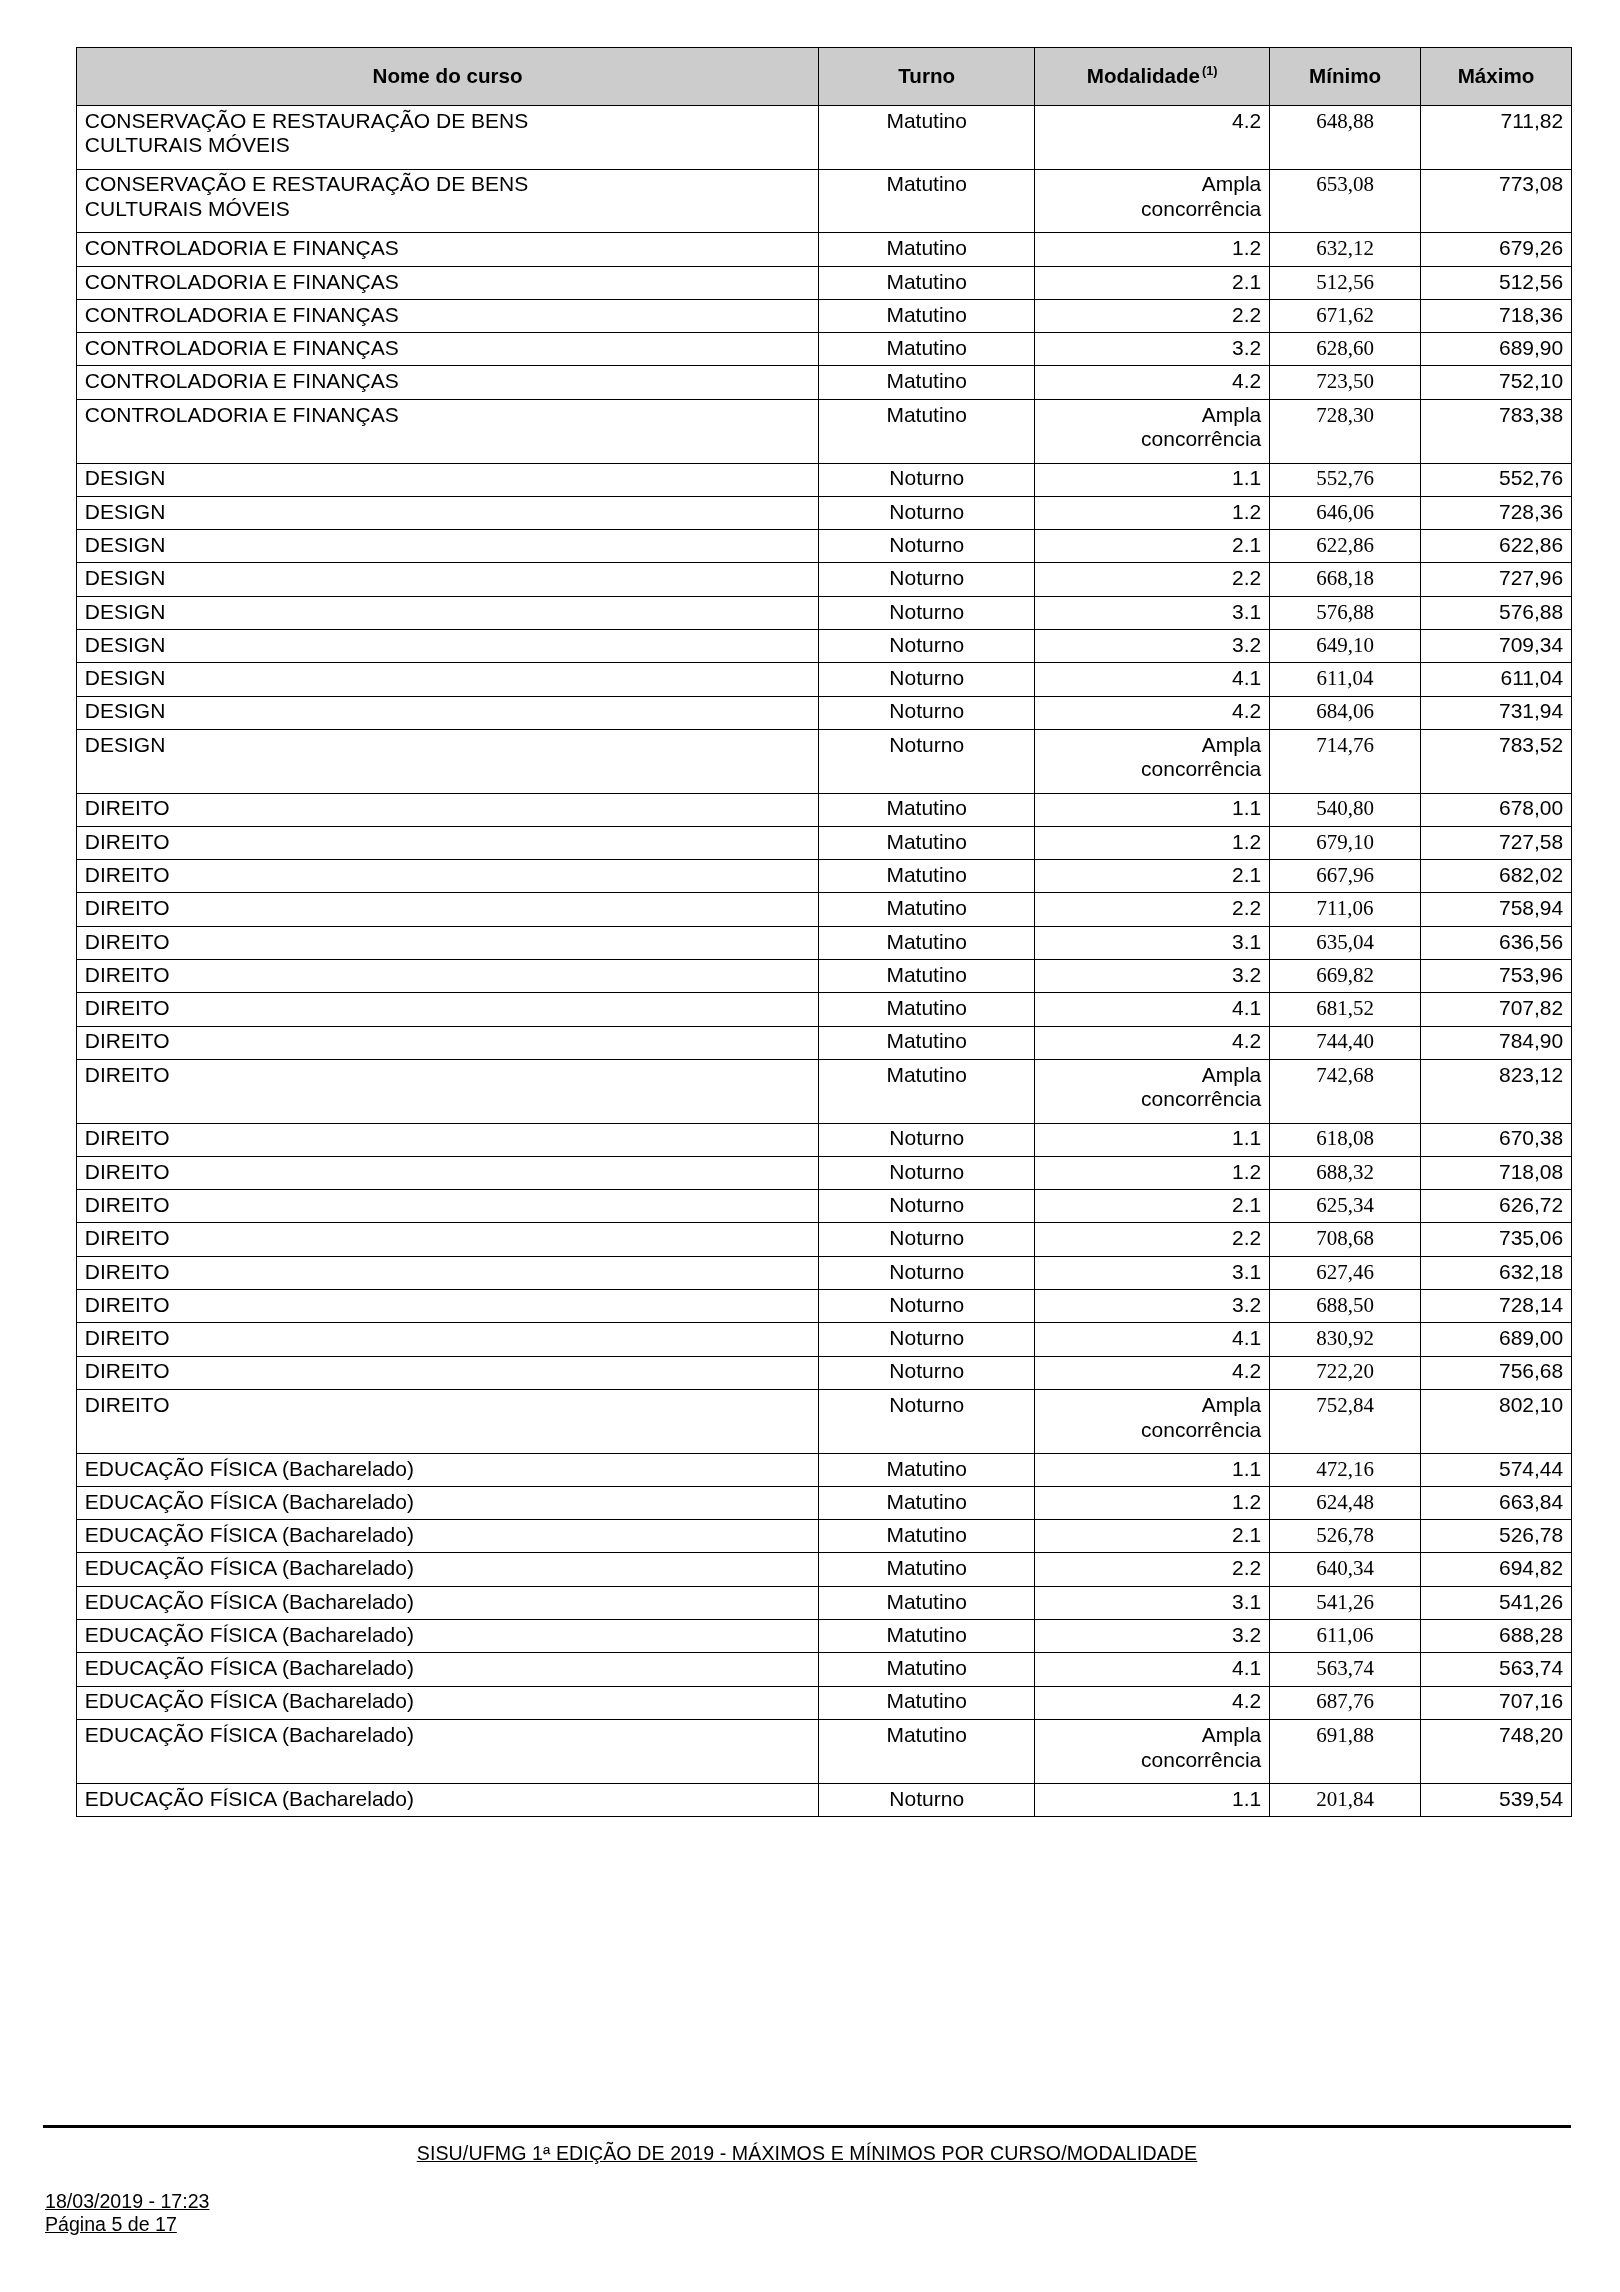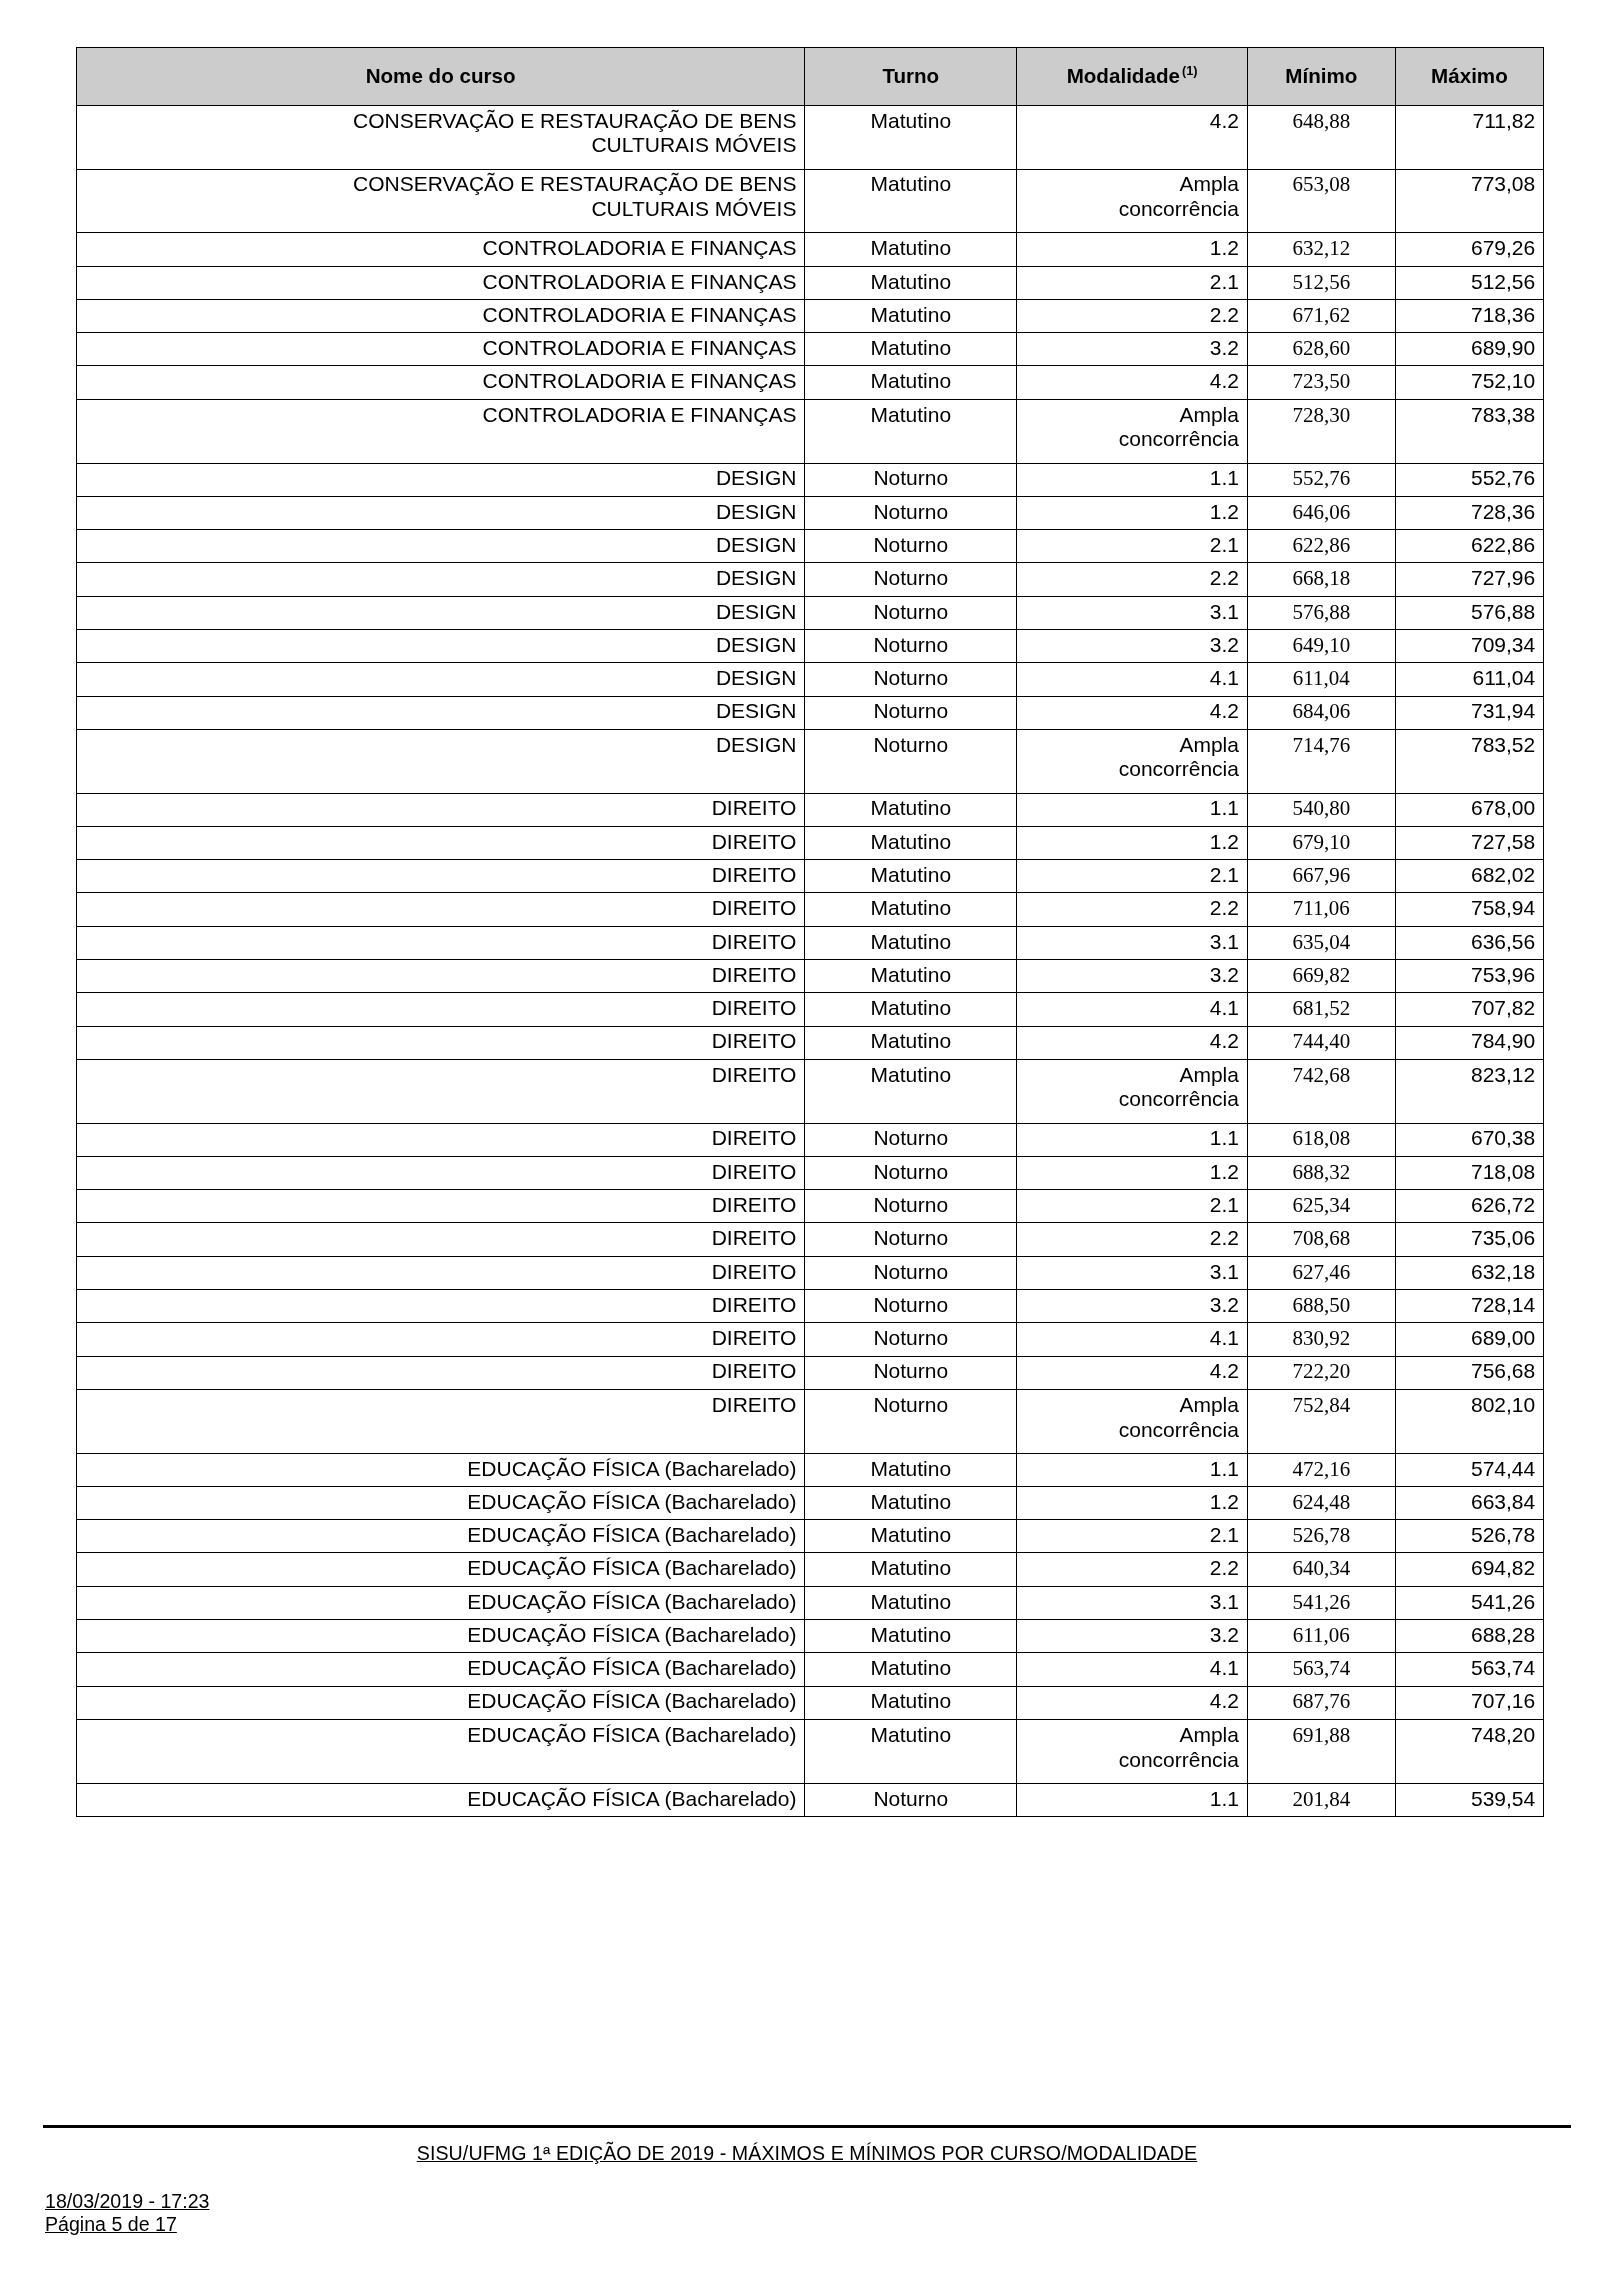--- a/index.html
+++ b/index.html
@@ -11,21 +11,21 @@
     font-family: "Liberation Sans", sans-serif;
     color: #000000;
     -webkit-font-smoothing: antialiased;
   }
   .page {
     width: 1620px;
     height: 2293px;
     box-sizing: border-box;
     position: relative;
     background: #ffffff;
-    padding: 47px 76px 0 76px;
+    padding: 47px 48px 0 76px;
   }
   table.report {
     width: 100%;
     border-collapse: collapse;
     table-layout: fixed;
   }
   table.report th,
   table.report td {
     border: 1.5px solid #000000;
     font-size: 21px;
@@ -42,21 +42,21 @@
     height: 49px;
     padding: 3.9px 5.9px;
     font-size: 20.6px;
   }
   th.col-curso   { width: 704px; }
   th.col-turno   { width: 196px; }
   th.col-mod     { width: 214px; }
   th.col-min     { width: 133px; margin-left: 40px; }
   th.col-max     { width: 133px; }
 
-  td.c-curso { text-align: right;   white-space: pre-line; }
+  td.c-curso { text-align: left;   white-space: pre-line; }
   td.c-turno { text-align: center; }
   td.c-mod   { text-align: right; white-space: pre-line; }
   td.c-min   { text-align: center;  padding-right: 11.8px; font-family: Liberation Serif, serif; }
   td.c-max   { text-align: right;  padding-right: 11.8px; }
 
   tr.r-tall td { height: 57px; }
   tr.r-norm td { height: 26.5px; }
 
   .sup-note {
     font-size: 12.7px;

